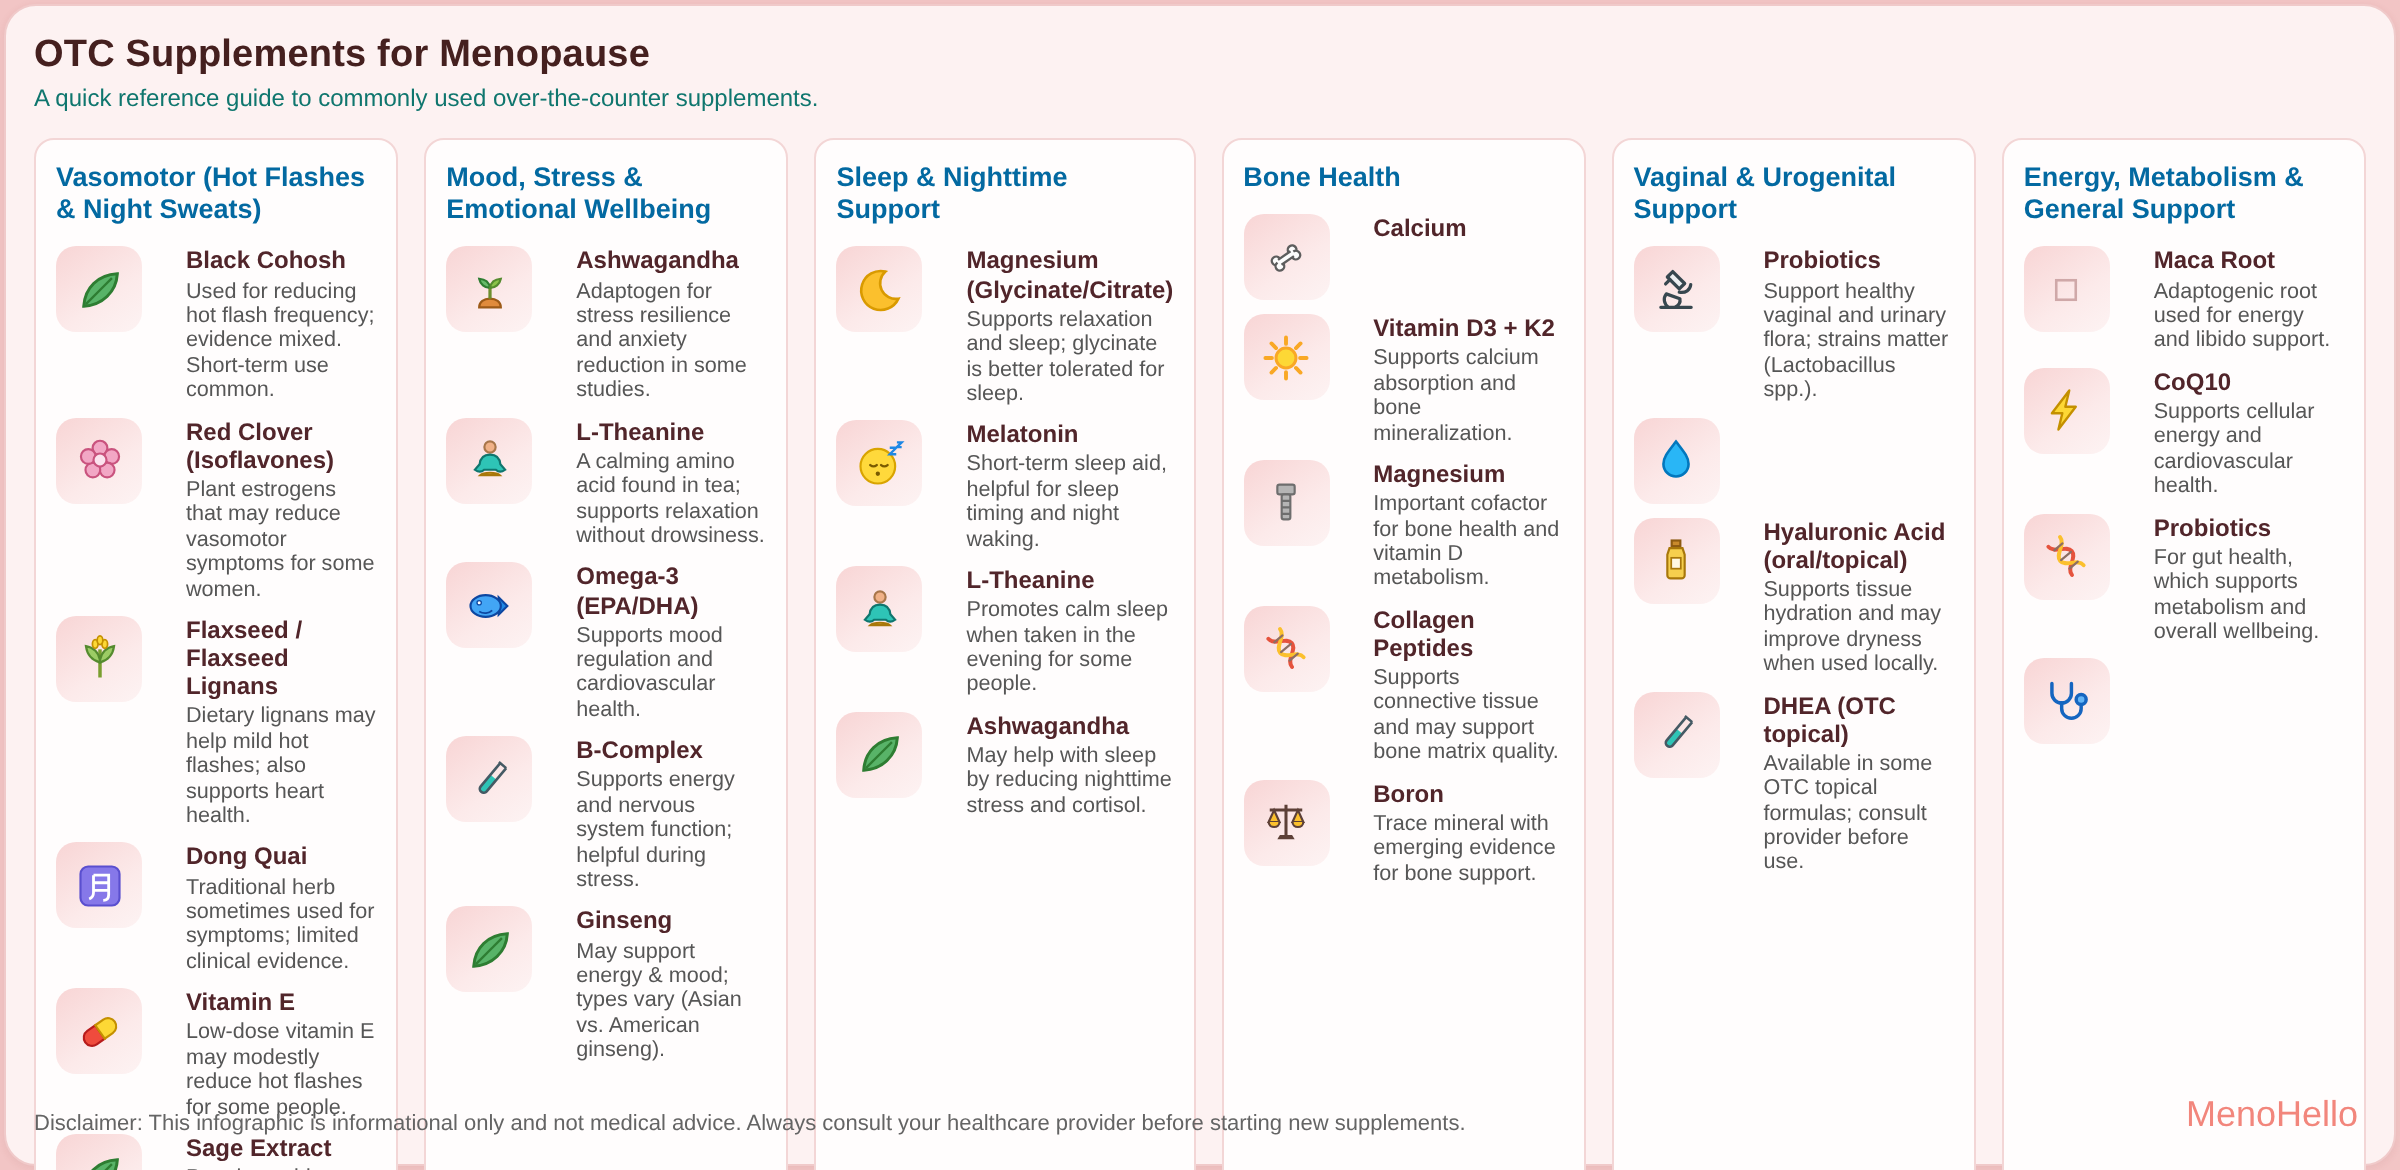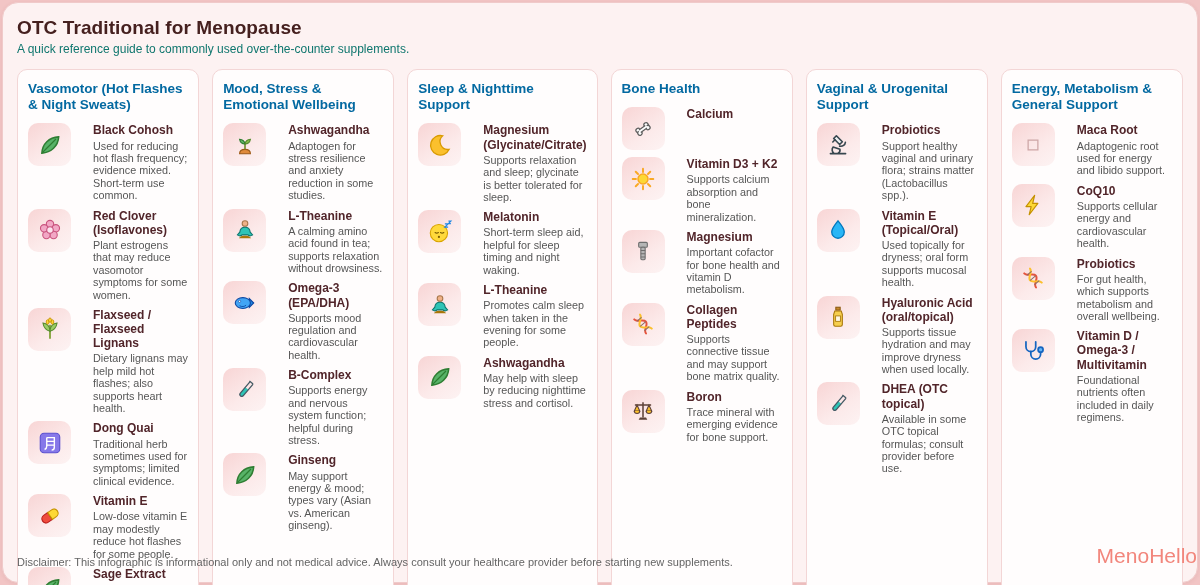--- a/index.html
+++ b/index.html
@@ -26,31 +26,31 @@
   .tile{
     flex:0 0 43px;width:43px;height:43px;border-radius:10px;
     background:linear-gradient(145deg,#f8d5d5 0%,#fceaea 60%,#fdf3f3 100%);
     display:flex;align-items:center;justify-content:center;
   }
   .tile svg{display:block;width:26px;height:26px;}
   .txt{flex:1;min-width:0;}
   .item-name{font-size:12px;line-height:1.18;font-weight:bold;color:#51252a;margin-bottom:2px;}
   .item-desc{font-size:10.8px;line-height:12.4px;color:#565656;}
   .footer{
-    position:absolute;left:14px;right:0;bottom:14px;
+    position:absolute;left:14px;right:18px;bottom:14px;
     display:flex;justify-content:space-between;align-items:flex-end;
   }
   .disclaimer{font-size:11px;color:#646464;}
-  .brand{font-size:21px;color:#f2867c;}
+  .brand{font-size:18px;color:#f2867c;}
 </style>
 </head>
 <body>
 
 <div class="frame">
-  <h1 class="page-title">OTC Traditional for Menopause</h1>
+  <h1 class="page-title">OTC Supplements for Menopause</h1>
   <p class="page-subtitle">A quick reference guide to commonly used over-the-counter supplements.</p>
 
   <div class="columns">
       <div class="card">
         <h2 class="card-heading">Vasomotor (Hot Flashes &amp; Night Sweats)</h2>
         <div class="item">
           <div class="tile">
             <span>
               <svg viewBox="0 0 24 24">
                 <path d="M4.5 19.5C5 11 11 5 20 4.5 19.5 13 13 19 4.5 19.5Z" fill="#58b368" stroke="#2e7d32" stroke-width="1.4"></path>
@@ -394,24 +394,20 @@
           </div>
         </div>
         <div class="item">
           <div class="tile">
             <span>
               <svg viewBox="0 0 24 24">
                 <path d="M12 3.5c3.2 4.2 5.8 7 5.8 10.3a5.8 5.8 0 0 1-11.6 0C6.2 10.5 8.8 7.7 12 3.5Z" fill="#29b6f6" stroke="#0277bd" stroke-width="1.2"></path>
               </svg>
             </span>
           </div>
-          <div class="txt">
-            <div class="item-name">Vitamin E (Topical/Oral)</div>
-            <div class="item-desc">Used topically for dryness; oral form supports mucosal health.</div>
-          </div>
         </div>
         <div class="item">
           <div class="tile">
             <span>
               <svg viewBox="0 0 24 24">
                 <rect x="10" y="3" width="4" height="2.6" fill="#c98a2c" stroke="#8d5b12"></rect>
                 <path d="M9 6.5h6l1 3v9.5a1.5 1.5 0 0 1-1.5 1.5h-5A1.5 1.5 0 0 1 8 19V9.5Z" fill="#f6cf4e" stroke="#a8770a"></path>
                 <rect x="9.8" y="11" width="4.4" height="5" fill="#fff8e1" stroke="#a8770a" stroke-width=".8"></rect>
               </svg>
             </span>
@@ -485,24 +481,20 @@
         </div>
         <div class="item">
           <div class="tile">
             <span>
               <svg viewBox="0 0 24 24" fill="none" stroke="#1565c0" stroke-width="1.6" stroke-linecap="round">
                 <path d="M5.5 3.5v4.5a4.5 4.5 0 0 0 9 0V3.5"></path>
                 <path d="M10 12.3v2.7a4.5 4.5 0 0 0 9 0v-1.7"></path>
                 <circle cx="19" cy="10.8" r="2.3" fill="#64b5f6"></circle>
               </svg>
             </span>
-          </div>
-          <div class="txt">
-            <div class="item-name">Vitamin D / Omega-3 / Multivitamin</div>
-            <div class="item-desc">Foundational nutrients often included in daily regimens.</div>
           </div>
         </div>
       </div>
     </div>
 
   <div class="footer">
     <span class="disclaimer">Disclaimer: This infographic is informational only and not medical advice. Always consult your healthcare provider before starting new supplements.</span>
     <span class="brand">MenoHello</span>
   </div>
 </div>

